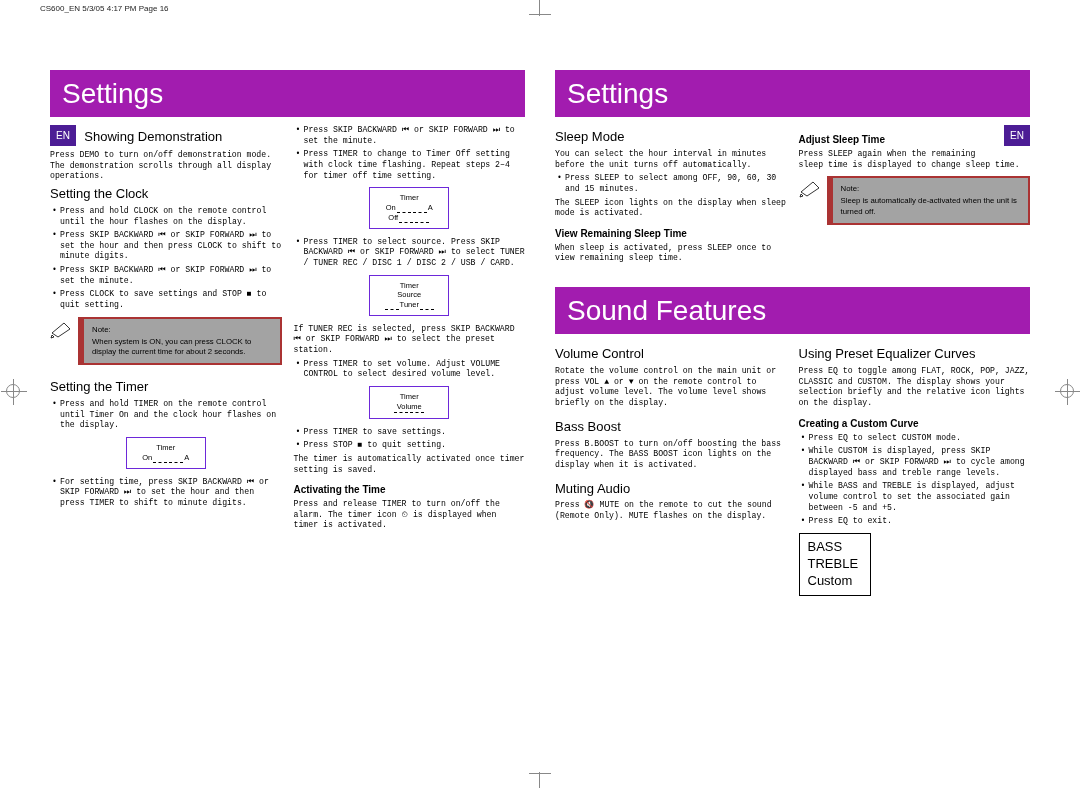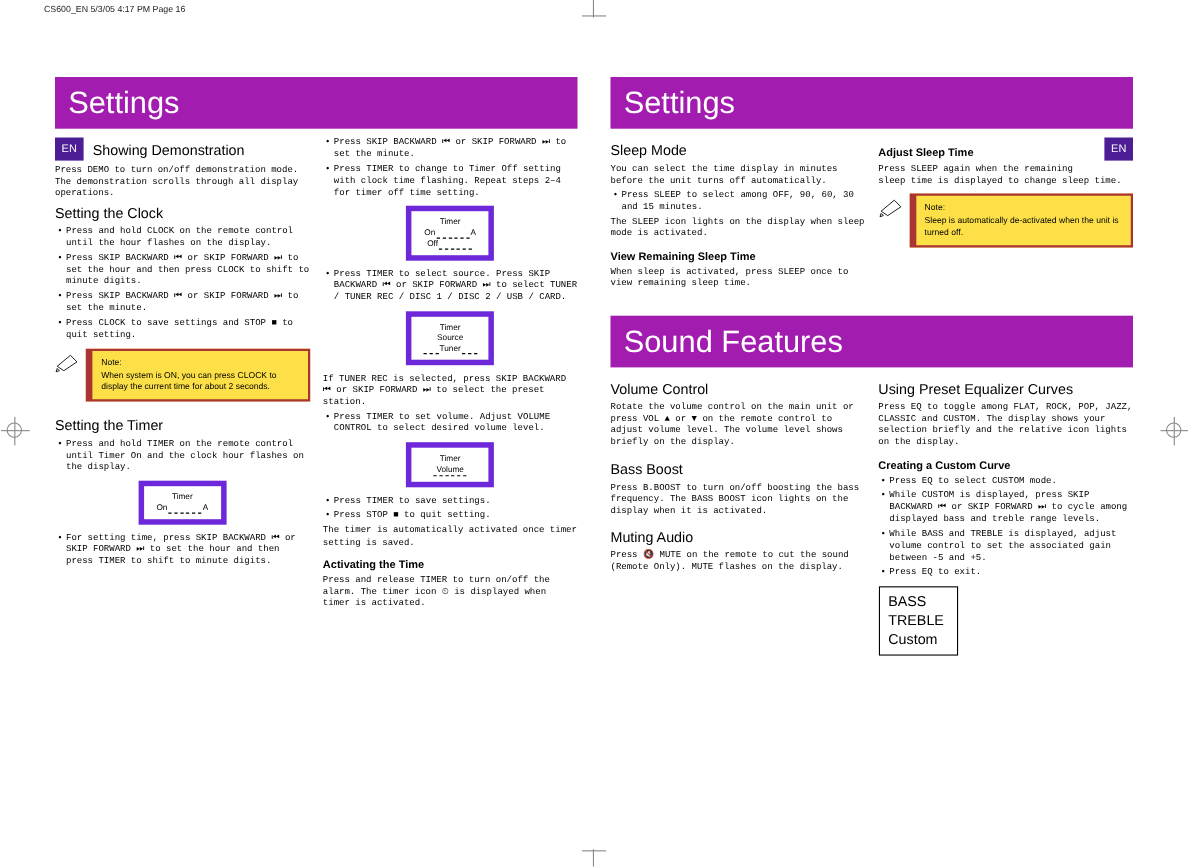--- a/index.html
+++ b/index.html
@@ -99,39 +99,39 @@
     vertical-align: top;
   }
   .lang-badge.right { float: right; }
   h2 { font-size: 13px; font-weight: 400; margin: 4px 0 3px; }
   h3 { font-size: 10px; font-weight: 700; margin: 8px 0 3px; }
   p, li { font-size: 8.2px; line-height: 1.3; margin-bottom: 3px; font-family: Liberation Mono, monospace; }
   ol { list-style: none; padding-left: 0; }
   ol li { padding-left: 10px; position: relative; margin-bottom: 3px; }
   ol li::before { content: "•"; position: absolute; left: 2px; }
   .diagram {
-    border: 5px solid #6d28d9;
+    border: 1px solid #6d28d9;
     width: 80px;
     margin: 6px auto 8px;
     padding: 5px 4px;
     font-size: 7.5px;
     text-align: center;
   }
   .diagram .row { display: flex; justify-content: center; gap: 0; }
   .dashline {
     display: inline-block;
     width: 14px;
     border-bottom: 1px dashed #000;
     vertical-align: middle;
     margin: 0 1px;
   }
   .note-box {
     border: 2px solid #a33;
     border-left-width: 6px;
-    background: #fde047;
+    background: #a3a3a3;
     padding: 6px 8px 6px 8px;
     margin-top: 6px;
     font-size: 7.8px;
     position: relative;
   }
   .note-box .note-label { display: block; margin-bottom: 2px; }
   .note-icon {
     position: absolute;
     left: -28px;
     top: 2px;
@@ -259,21 +259,21 @@
         <p>Press and release TIMER to turn on/off the alarm. The timer icon ⏲ is displayed when timer is activated.</p>
       </div>
     </div>
   </div>
 
   <div class="page">
     <div class="title-bar">Settings</div>
     <div class="cols" style="min-height:140px;">
       <div class="col">
         <h2>Sleep Mode</h2>
-        <p>You can select the time display in minutes before the unit turns off automatically.</p>
+        <p>You can select the hour interval in minutes before the unit turns off automatically.</p>
         <ol>
             <li>Press SLEEP to select among OFF, 90, 60, 30 and 15 minutes.</li>
           </ol>
         <p>The SLEEP icon lights on the display when sleep mode is activated.</p>
         <h3>View Remaining Sleep Time</h3>
         <p>When sleep is activated, press SLEEP once to view remaining sleep time.</p>
       </div>
       <div class="col">
         <span class="lang-badge right">EN</span>
         <h3 style="clear:none;">Adjust Sleep Time</h3>

